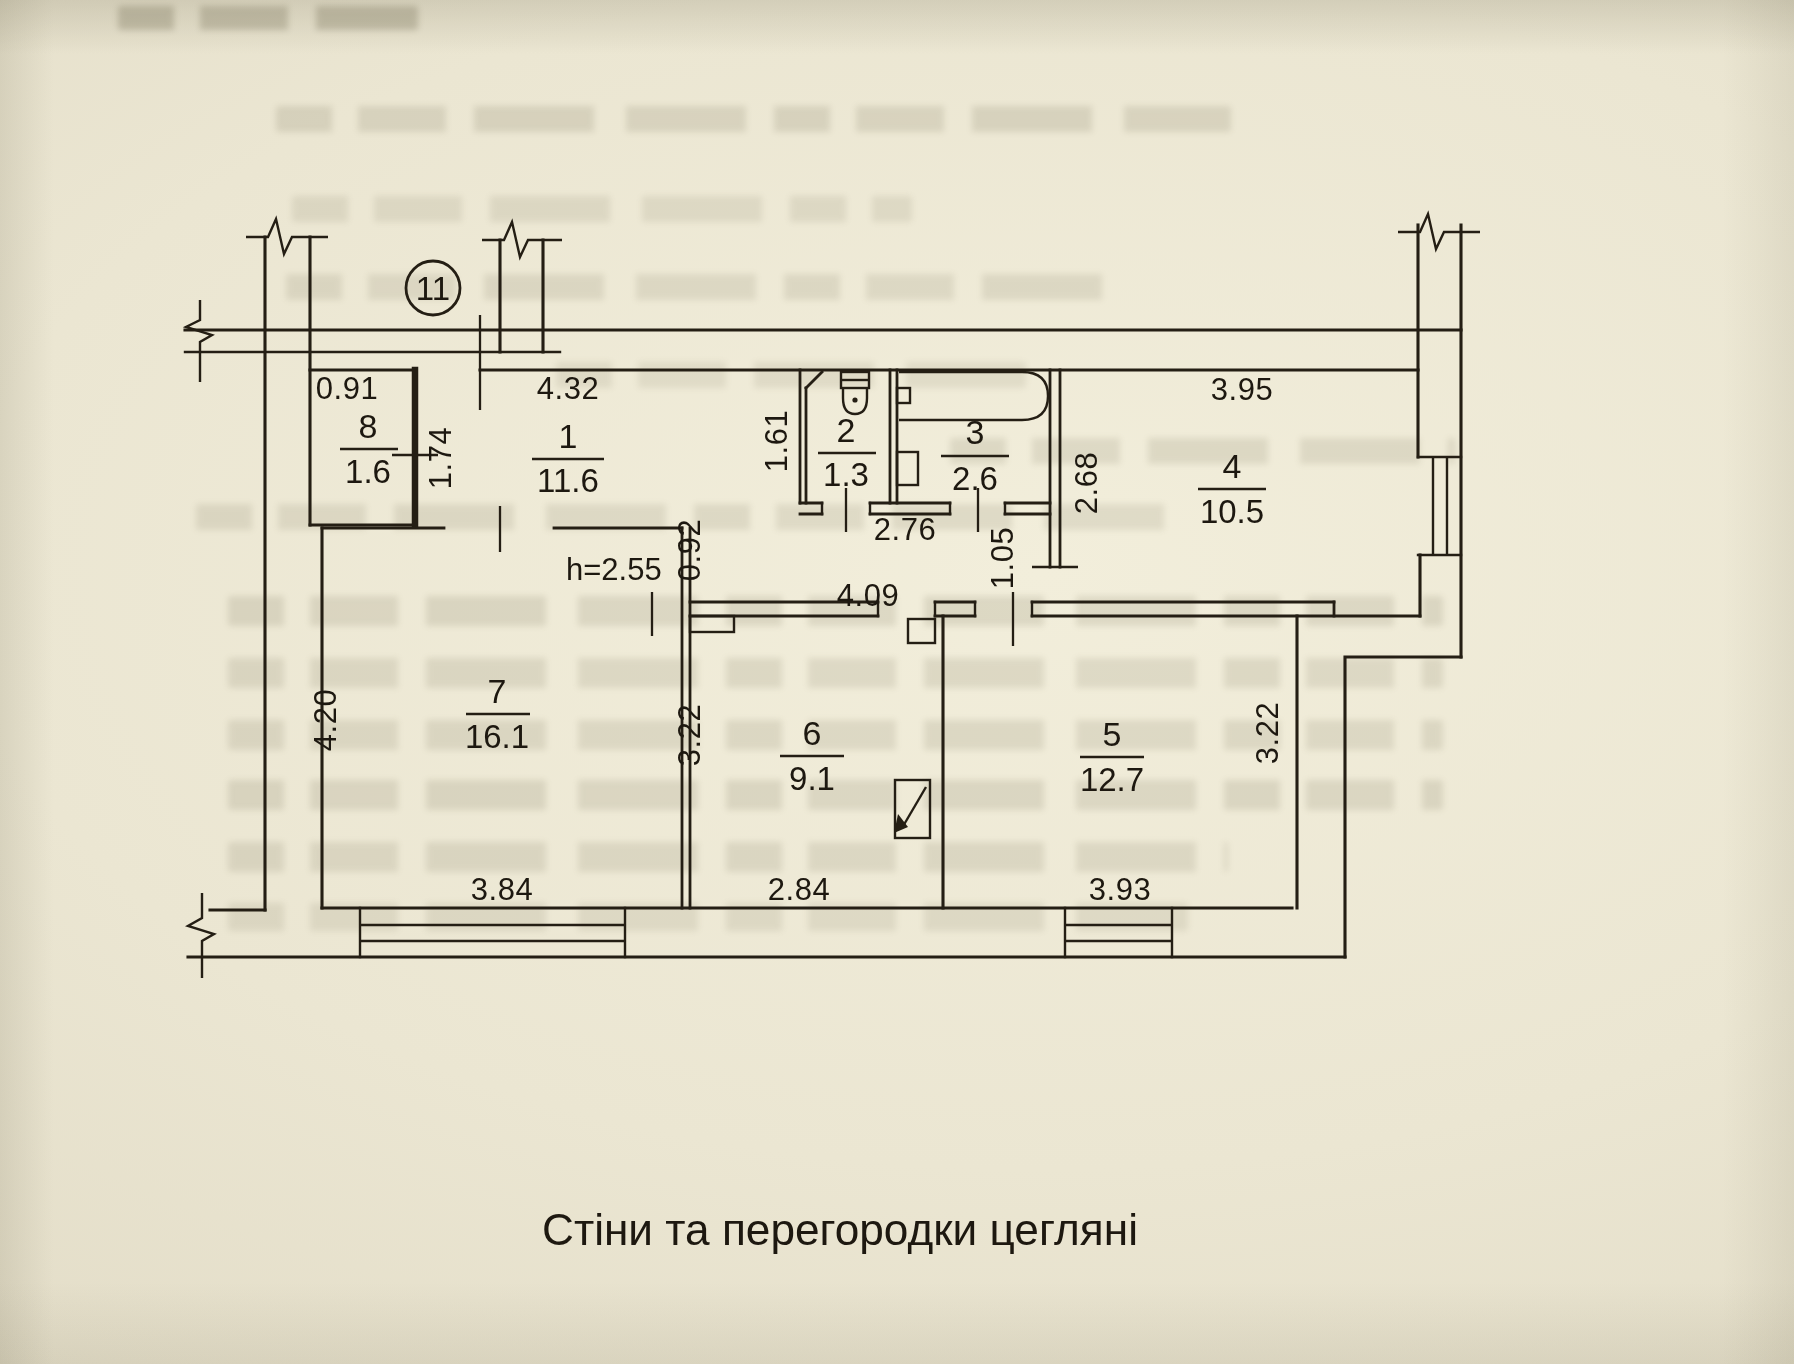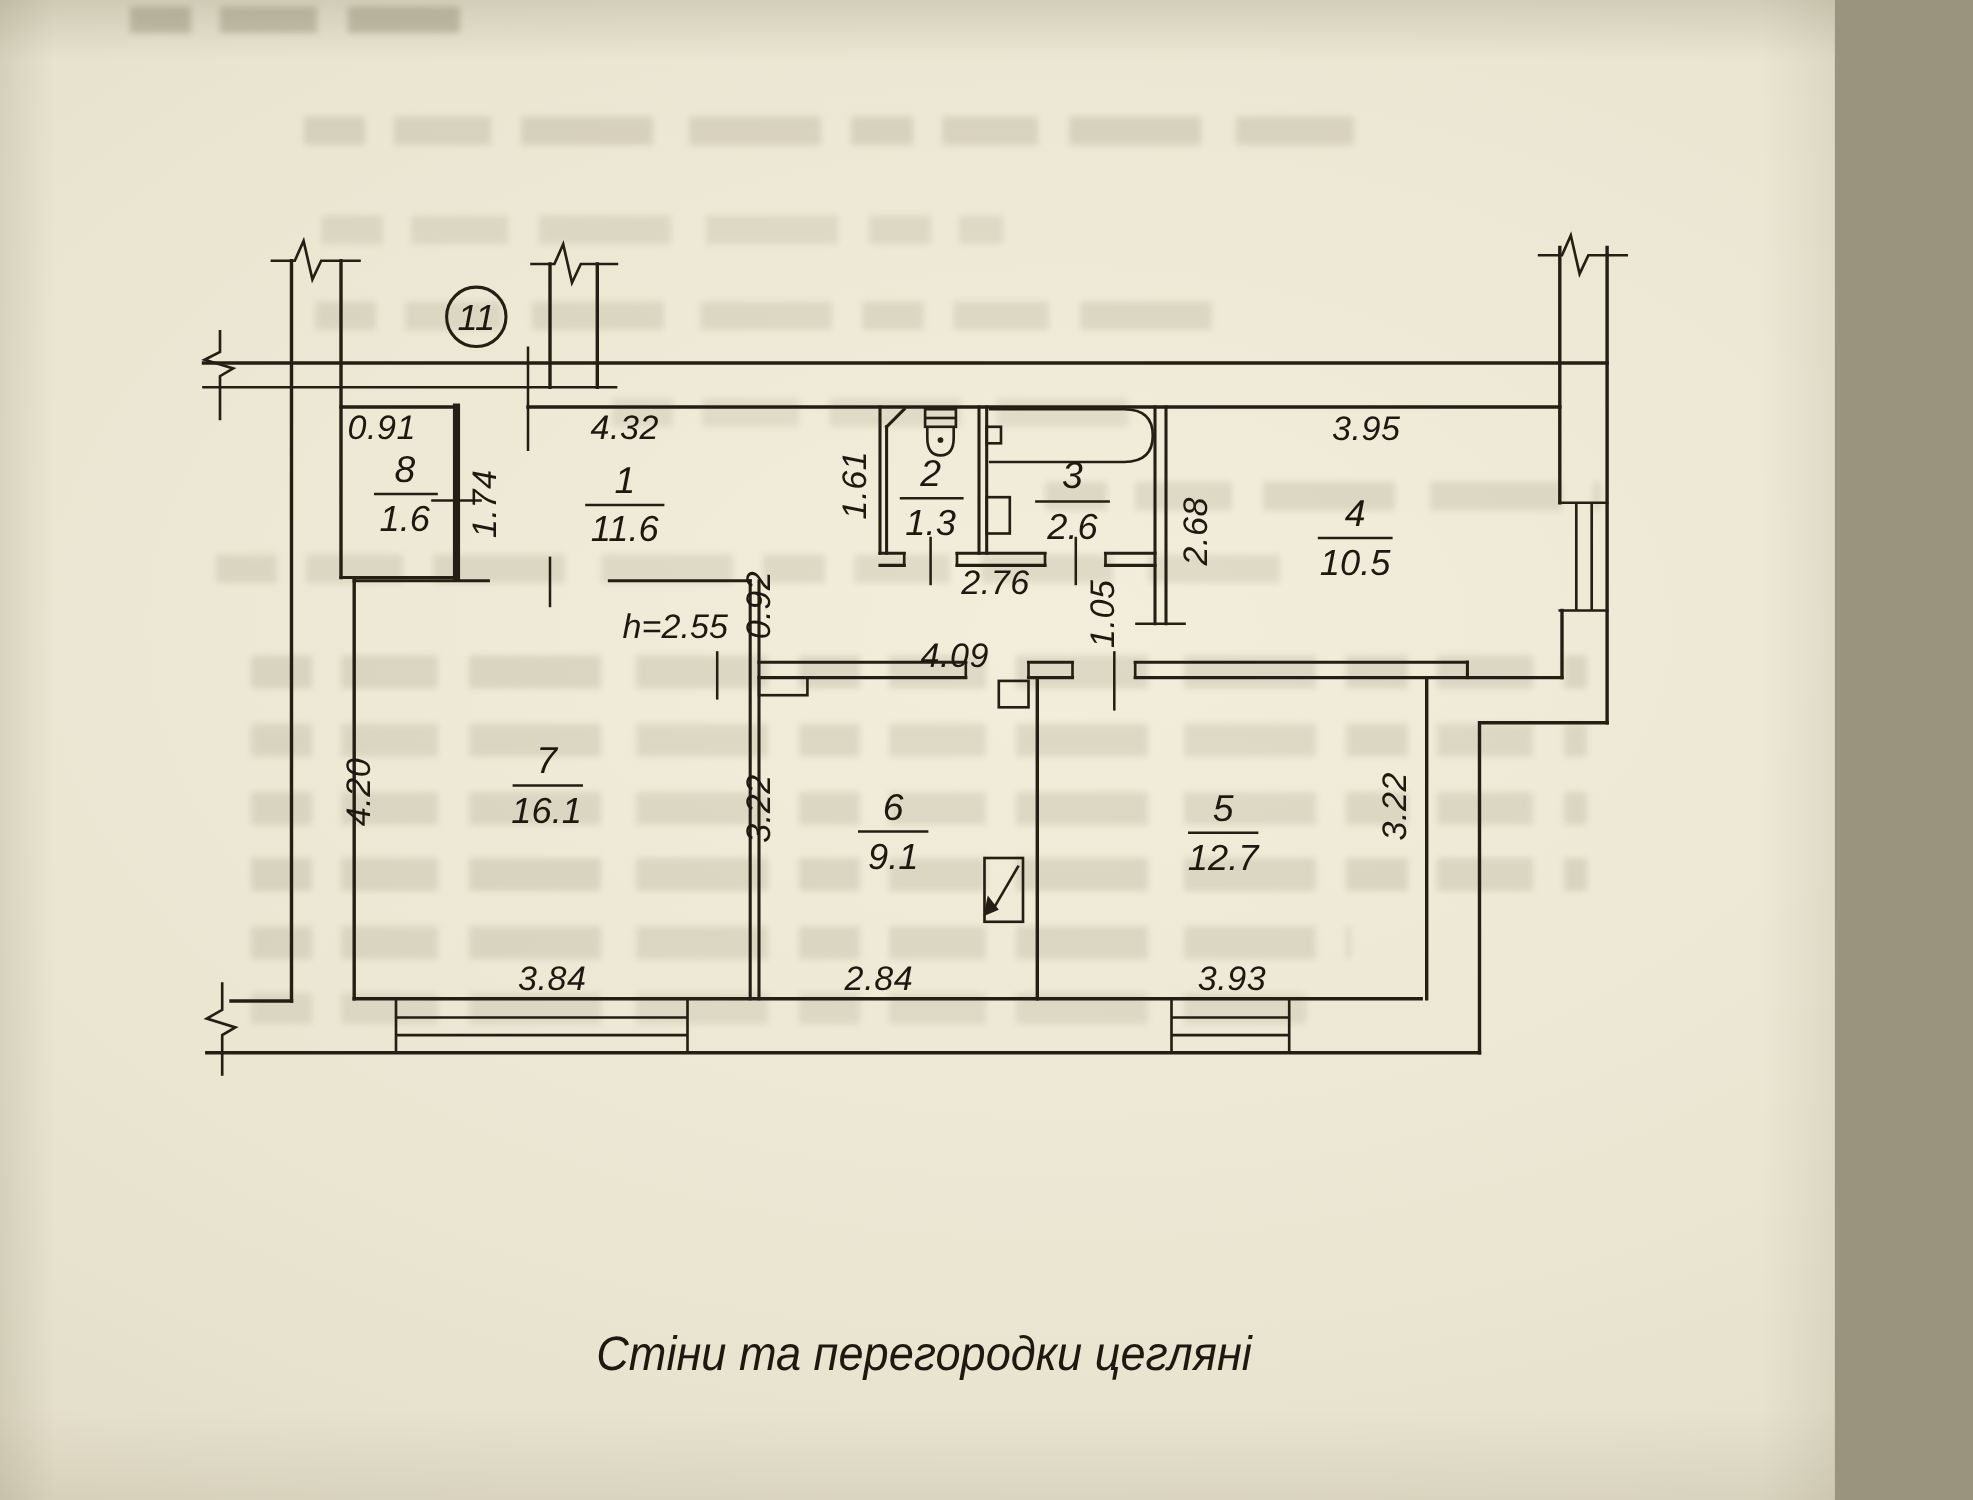--- a/index.html
+++ b/index.html
@@ -1,23 +1,22 @@
 <!DOCTYPE html>
 <html><head>
 <meta charset="utf-8">
 <style>
   html,body{margin:0;padding:0;background:#9a947e;}
   .page{
     position:relative;
-    width:1668px;height:1364px;
+    width:1794px;height:1364px;
     overflow:hidden;
     font-family:"Liberation Sans", sans-serif;
     background:
       radial-gradient(130% 95% at 58% 42%, #f2eedb 0%, #ebe6d2 46%, #e3ddc8 76%, #d4ceb6 100%);
-    font-style: italic;
   }
   .page::before{
     content:"";position:absolute;inset:0;pointer-events:none;
     background:
       linear-gradient(180deg, rgba(104,98,72,.18) 0%, rgba(104,98,72,0) 4%),
       linear-gradient(90deg, rgba(104,98,72,.14) 0%, rgba(104,98,72,0) 3%),
       linear-gradient(270deg, rgba(104,98,72,.10) 0%, rgba(104,98,72,0) 4%),
       linear-gradient(0deg, rgba(104,98,72,.10) 0%, rgba(104,98,72,0) 6%);
   }
   

